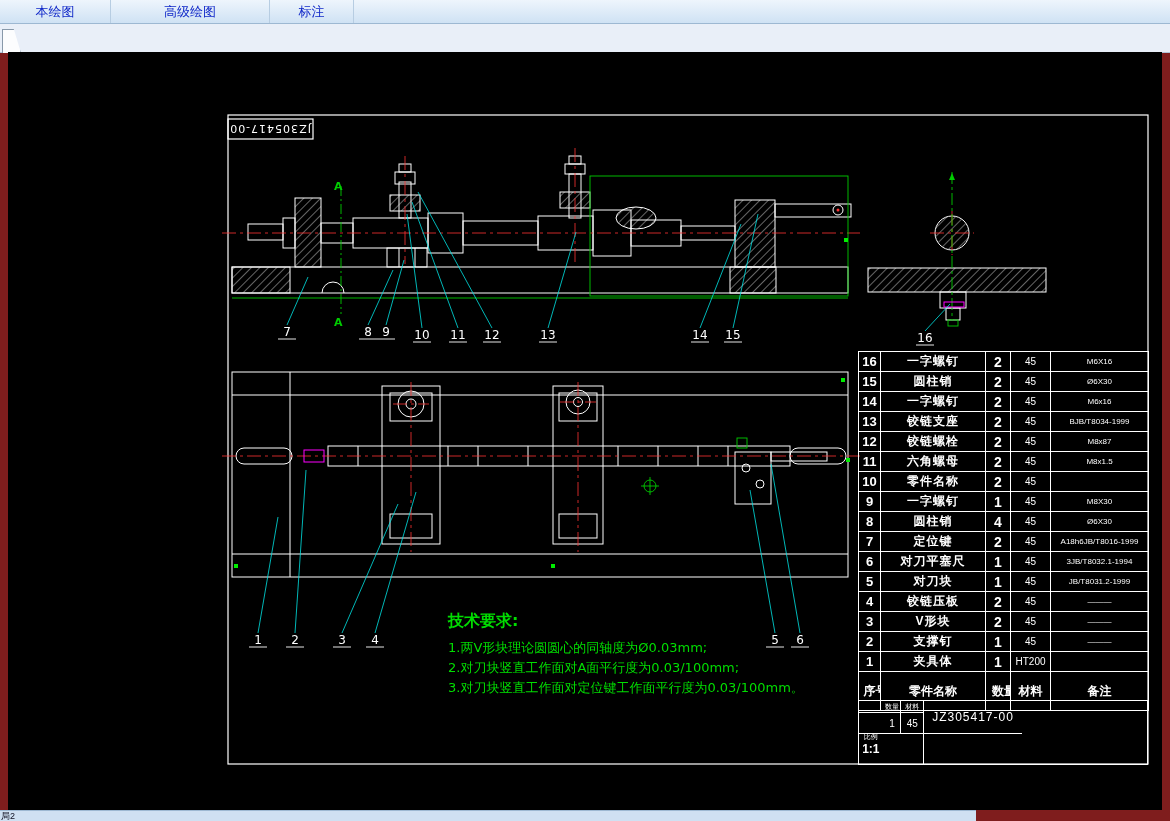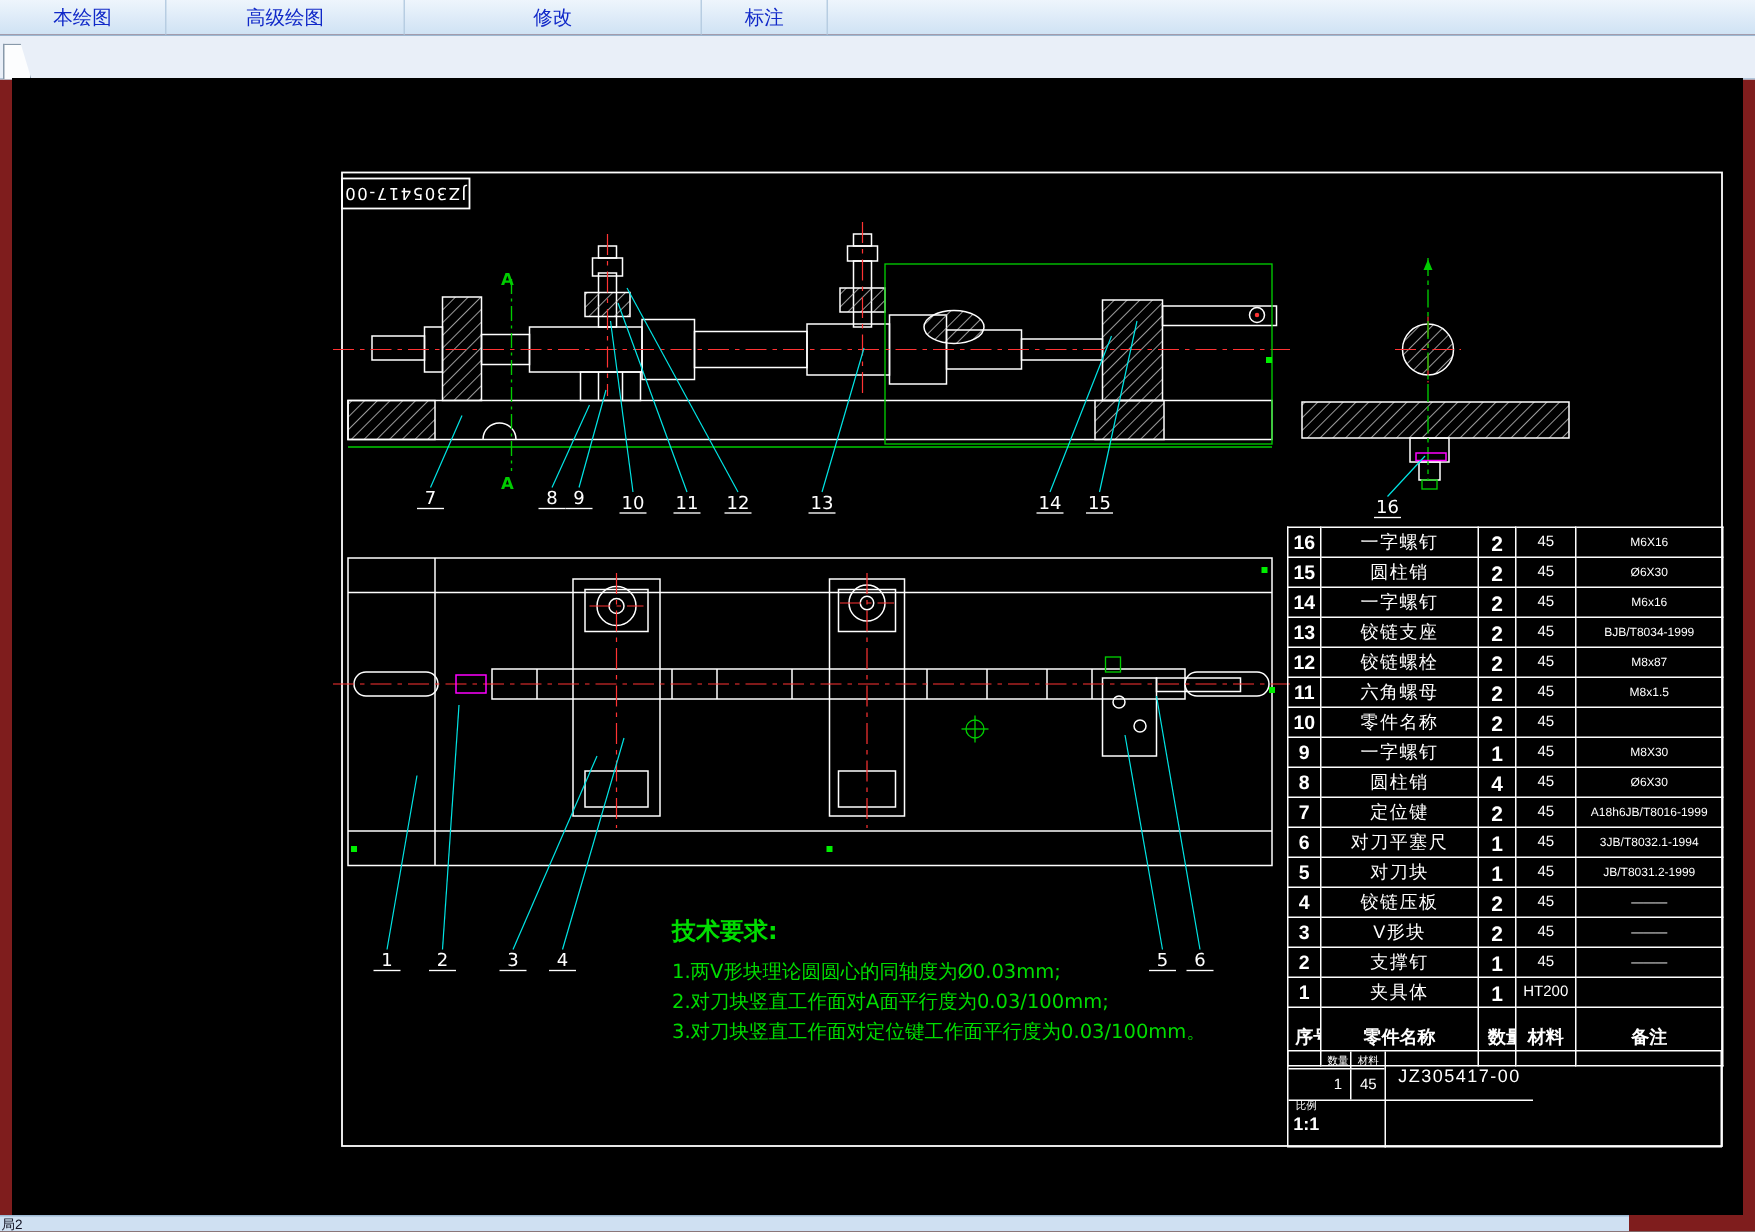--- a/index.html
+++ b/index.html
@@ -19,30 +19,30 @@
     border-bottom:1px solid #b0c4d8;}
   .file-tab{position:absolute;left:2px;top:5px;width:17px;height:23px;background:#fcfdfe;
     border:1px solid #8899aa;border-bottom:none;
     clip-path:polygon(0 0,62% 0,100% 100%,0 100%);}
 
   
   .canvas{position:absolute;left:8px;top:52px;width:1154px;height:758px;background:#000;}
   svg text{font-family:"DejaVu Sans",sans-serif;}
 
   
-  .statusbar{position:absolute;left:0;bottom:0;width:1086px;height:11px;background:#cfe0f2;
+  .statusbar{position:absolute;left:0;bottom:0;width:976px;height:11px;background:#cfe0f2;
     border-top:1px solid #9db8d2;font-size:9px;color:#112;line-height:10px;padding-left:1px;box-sizing:border-box;}
 
   
   .bom{position:absolute;left:850px;top:299px;}
   table.bom-table{border-collapse:collapse;table-layout:fixed;width:290px;background:transparent;}
   table.bom-table td{border:1px solid #fff;color:#fff;text-align:center;padding:0;
     overflow:hidden;white-space:nowrap;height:19px;}
   td.c-no{font-size:13px;font-weight:bold;}
-  td.c-name{font-size:12px;font-weight:normal;letter-spacing:1px;}
+  td.c-name{font-size:12px;font-weight:bold;letter-spacing:1px;}
   td.c-qty{font-size:14px;font-weight:bold;}
   td.c-mat{font-size:10px;}
   td.c-note{font-size:8px;}
   tr.bom-header td{height:38px;font-size:12px;font-weight:bold;}
   .stack{display:inline-block;width:1em;word-break:break-all;line-height:1.15;}
 
   
   .tblock{position:absolute;left:850px;top:648px;width:290px;height:65px;color:#fff;
     border:1px solid #fff;box-sizing:border-box;}
   .tblock *{box-sizing:border-box;}
@@ -69,21 +69,20 @@
   .tb-e2{width:98px;}
 </style>
 </head>
 <body>
 
 <div class="screen">
 
   <div class="menubar">
     <div class="menu-tab" style="width:110px">本绘图</div>
     <div class="menu-tab" style="width:158px">高级绘图</div>
-    <div class="menu-tab" style="width:197px">修改</div>
     <div class="menu-tab" style="width:83px">标注</div>
     <div class="menu-fill"></div>
   </div>
 
   <div class="tabstrip">
     <div class="file-tab"></div>
   </div>
 
   <div class="canvas">
 

